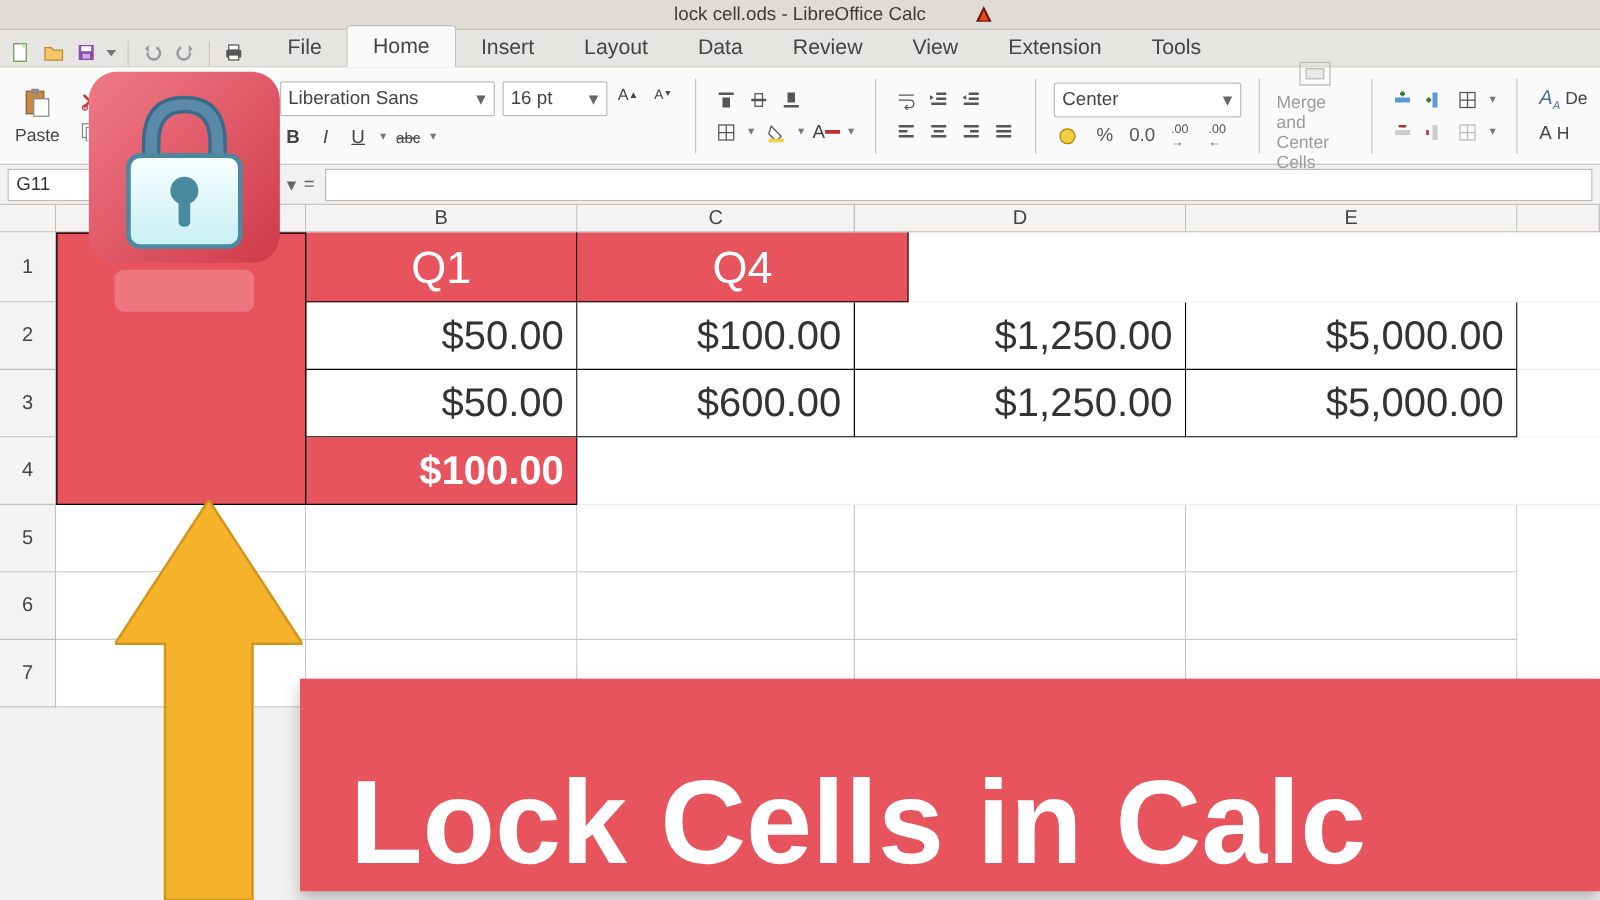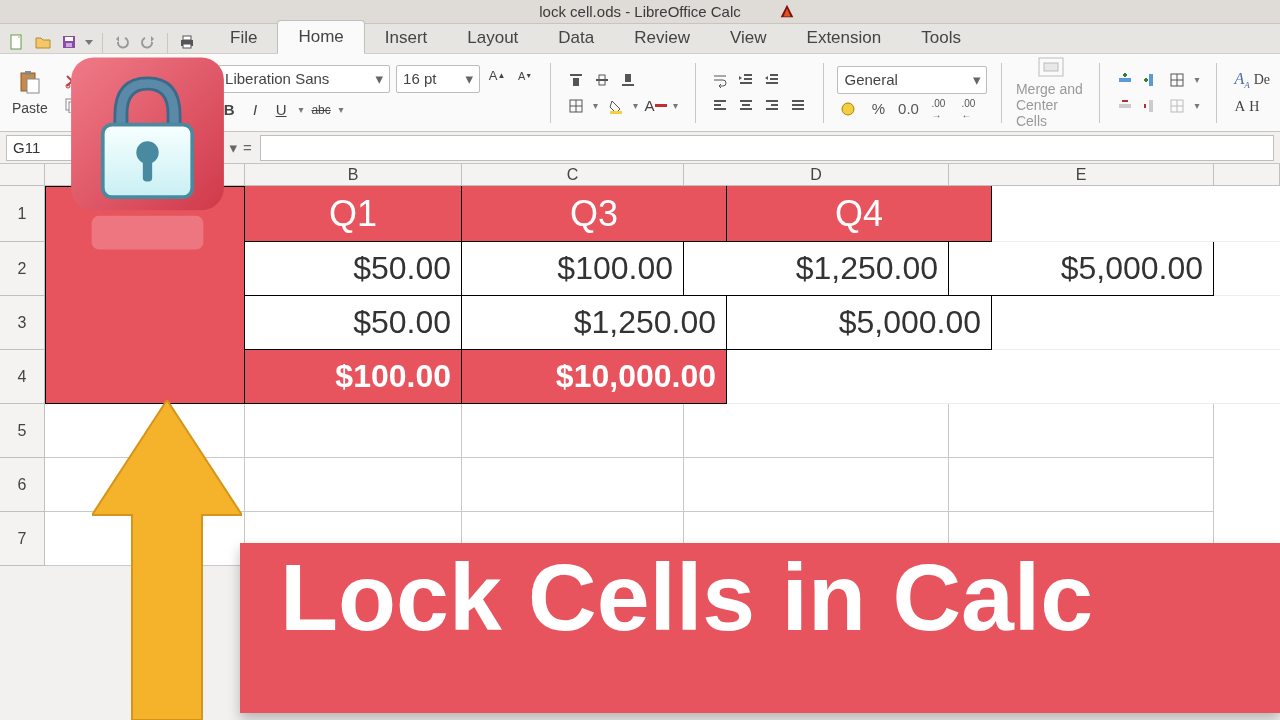--- a/index.html
+++ b/index.html
@@ -86,25 +86,23 @@
     align-items: center;
     gap: 6px;
   }
   .ribcol {
     display: flex;
     flex-direction: column;
     gap: 4px;
   }
   .riblabel {
     display: flex;
-    align-items: center;
     gap: 4px;
     padding: 2px 4px;
     cursor: default;
-    font-family: Liberation Serif, serif;
   }
   .ribbtn-big {
     display: flex;
     flex-direction: column;
     align-items: center;
     padding: 4px 6px;
     font-size: 14px;
     gap: 4px;
   }
   .combo {
@@ -258,21 +256,21 @@
     position: absolute;
     top: 543px;
     left: 240px;
     right: 0;
     height: 170px;
     background: #e8545e;
     color: #fff;
     font-size: 95px;
     font-weight: bold;
     display: flex;
-    align-items: flex-start;
+    align-items: flex-end;
     padding-left: 40px;
     z-index: 30;
     box-shadow: 0 6px 12px rgba(0,0,0,.25);
   }
   .colEextra { flex:1; }
 </style>
 </head>
 <body>
 
 <div class="titlebar">
@@ -517,21 +515,21 @@
               <line x1="2" y1="11" x2="14" y2="11" stroke="#555" stroke-width="2"></line>
             </svg>
           </span>
       </div>
     </div>
   </div>
   <span class="sep-v" style="height:60px"></span>
   <div class="ribgroup">
     <div class="ribcol">
       <div class="combo" style="width:150px">
-        <span>General</span>
+        <span>Center</span>
         <span class="tri">▾</span>
       </div>
       <div class="row-icons" style="font-size:12px;color:#555;gap:8px">
         <span class="formatbtn">
             <svg width="16" height="16">
               <circle cx="8" cy="8" r="6" fill="#f0d040" stroke="#b08000"></circle>
             </svg>
           </span>
         <span class="formatbtn">%</span>
         <span class="formatbtn" style="font-size:15px">0.0</span>
@@ -636,49 +634,48 @@
     <div class="colhead colC">C</div>
     <div class="colhead colD">D</div>
     <div class="colhead colE">E</div>
     <div class="colhead colEextra"></div>
   </div>
 
   <div class="datarow" style="height:56px">
     <div class="rowhead">1</div>
     <div class="cell hdr colA lock-cell" rowspan="4" style="height:218px;justify-content:center;align-items:center;border-bottom:1px solid #000"></div>
     <div class="cell hdr colB">Q1</div>
-    <div class="cell hdr colD">Q3</div>
     <div class="cell hdr colE">Q4</div>
     <div class="cell colEextra" style="border:none;border-bottom:1px solid #eee"></div>
   </div>
 
   <div class="datarow bodyrow" style="height:54px">
     <div class="rowhead">2</div>
     <div class="colA" style="height:54px"></div>
     <div class="cell colB">$50.00</div>
     <div class="cell colC">$100.00</div>
     <div class="cell colD">$1,250.00</div>
     <div class="cell colE">$5,000.00</div>
     <div class="cell colEextra" style="border:none;border-bottom:1px solid #eee"></div>
   </div>
 
   <div class="datarow bodyrow" style="height:54px">
     <div class="rowhead">3</div>
     <div class="colA" style="height:54px"></div>
     <div class="cell colB">$50.00</div>
+    <div class="cell colC">$600.00</div>
     <div class="cell colD">$1,250.00</div>
     <div class="cell colE">$5,000.00</div>
     <div class="cell colEextra" style="border:none;border-bottom:1px solid #eee"></div>
   </div>
 
   <div class="datarow totrow" style="height:54px">
     <div class="rowhead">4</div>
     <div class="colA" style="height:54px"></div>
     <div class="cell colB">$100.00</div>
-    <div class="cell colE">$10,000.00</div>
     <div class="cell colEextra" style="border:none;border-bottom:1px solid #eee;background:#fff;color:#000;font-weight:normal"></div>
   </div>
 
   <div class="datarow" style="height:54px">
     <div class="rowhead">5</div>
     <div class="cell colA" style="border-right:1px solid #c9c9c9;border-bottom:1px solid #c9c9c9"></div>
     <div class="cell colB"></div>
     <div class="cell colC"></div>
     <div class="cell colD"></div>
     <div class="cell colE"></div>

